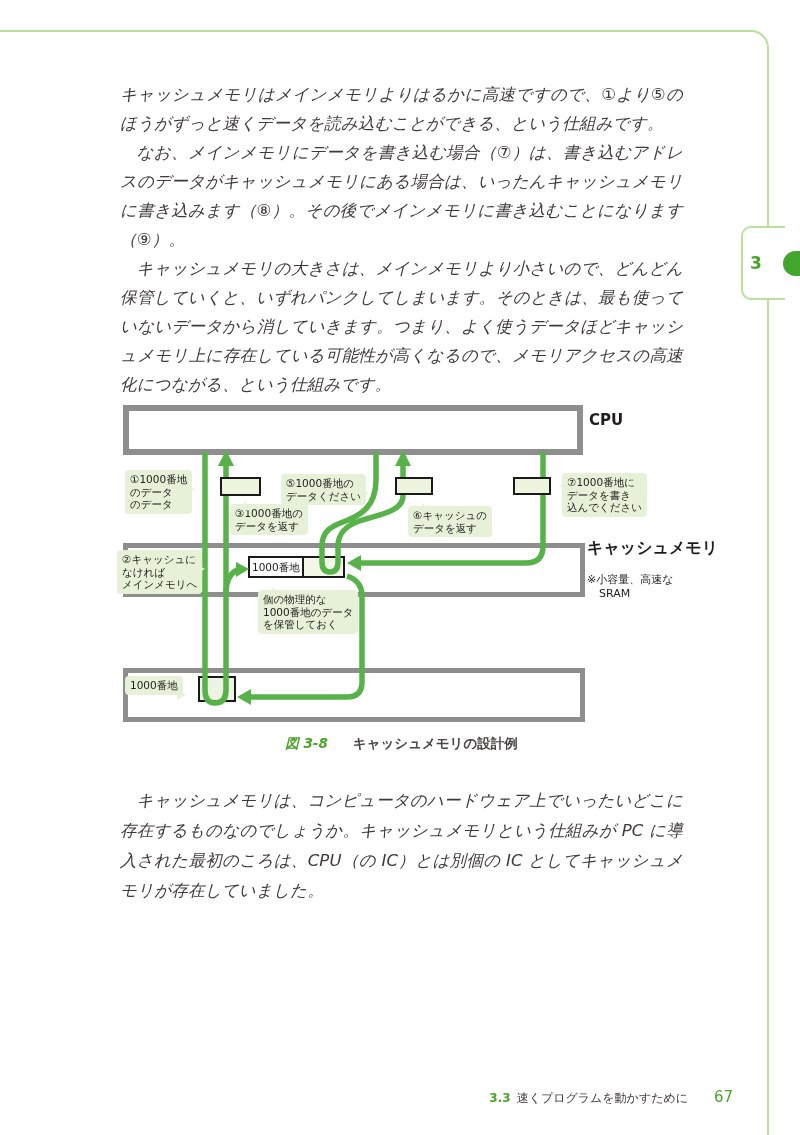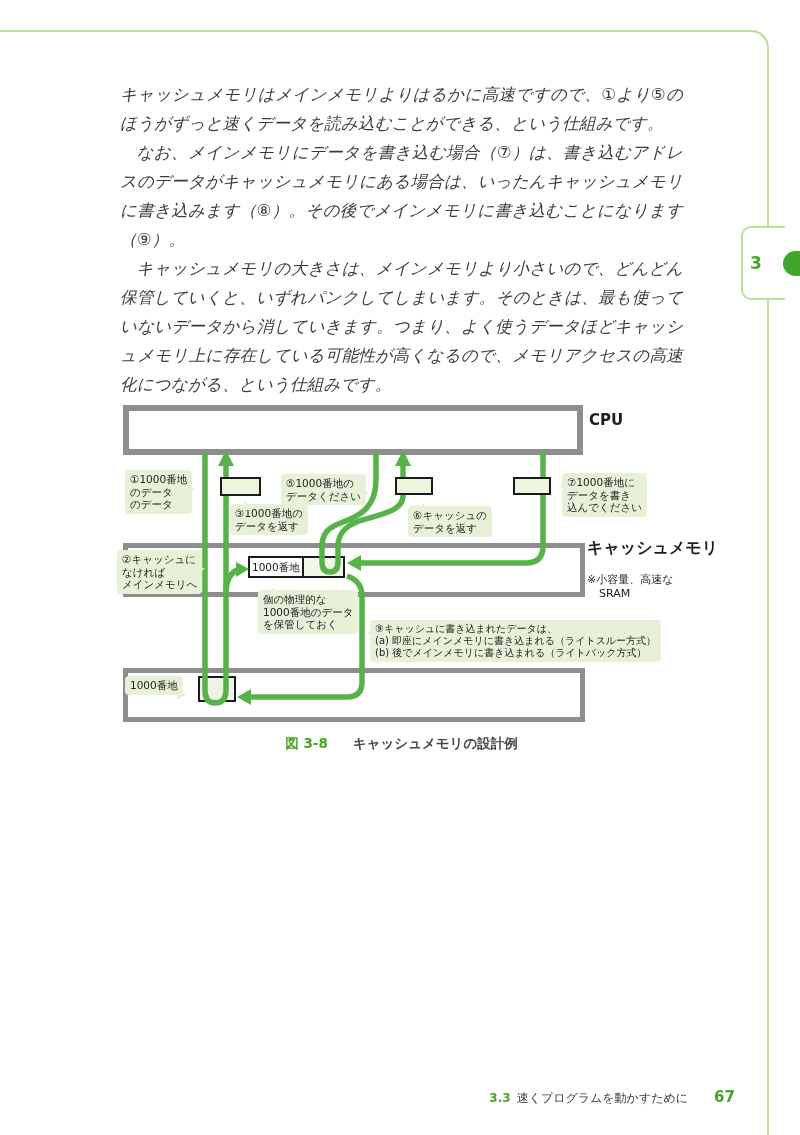--- a/index.html
+++ b/index.html
@@ -27,25 +27,25 @@
   
   .textblock{position:absolute;left:120px;width:563px;text-align:justify;
     font-size:16.5px;color:var(--ink);letter-spacing:0.2px;}
   #block1{top:80px;line-height:29px;}
   #block2{top:786px;line-height:30px;}
   .textblock p{margin:0;font-style:italic;}
   .textblock p.ind{text-indent:1em;}
   
   #caption{position:absolute;left:120px;top:735px;width:563px;text-align:center;
     font-size:13.5px;font-weight:600;color:#4a4644;}
-  #caption .fig{color:var(--green);font-weight:bold;margin-right:25px;}
+  #caption .fig{color:var(--green);font-weight:bold;margin-right:25px;font-style:italic;}
   
   #footer-line{position:absolute;top:1090px;left:0;width:688px;text-align:right;font-size:12px;color:var(--ink);}
   #footer-line .sec{color:var(--green);font-weight:600;margin-right:6px;}
-  #page-num{position:absolute;left:714px;top:1088px;font-size:15px;font-weight:bold;color:var(--green);}
+  #page-num{position:absolute;left:714px;top:1088px;font-size:15px;font-weight:normal;color:var(--green);}
   
   #diagram{position:absolute;left:115px;top:400px;width:582px;height:334px;font-size:11px;line-height:13px;}
   .band{position:absolute;background:#fff;border:5px solid var(--gray);box-sizing:border-box;}
   #cpu-box{left:8px;top:5px;width:460px;height:50px;border-width:6px;}
   #cache-box{left:8px;top:143px;width:462px;height:54px;}
   #main-box{left:8px;top:268px;width:462px;height:54px;}
   #diagram svg{position:absolute;left:0;top:0;z-index:3;}
   .minibox{position:absolute;background:var(--boxbg);border:2px solid #1a1a1a;box-sizing:border-box;z-index:4;}
   #cache-cell{position:absolute;left:133px;top:156px;width:97px;height:22px;border:2px solid #1a1a1a;
     box-sizing:border-box;display:flex;z-index:2;background:#f2f7e8;}
@@ -147,42 +147,38 @@
     </div>
     <div class="bubble pt-topleft" style="left:293px;top:106px">
       <span>⑥キャッシュの</span>
         <span>データを返す</span>
     </div>
     <div class="bubble pt-left" style="left:447px;top:73px">
       <span>⑦1000番地に</span>
         <span>データを書き</span>
         <span>込んでください</span>
     </div>
-    <div class="bubble pt-left" style="left:255px;top:220px;font-size:10px;line-height:12px">
-      <span>⑨キャッシュに書き込まれたデータは、</span>
-        <span>(a) 即座にメインメモリに書き込まれる（ライトスルー方式）</span>
-        <span>(b) 後でメインメモリに書き込まれる（ライトバック方式）</span>
-    </div>
     <div class="bubble pt-right" style="left:10px;top:276px">
       <span>1000番地</span>
     </div>
 
     <div class="side-label" id="cpu-label">CPU</div>
     <div class="side-label" style="left:472px;top:141px">
       <span class="big">キャッシュメモリ</span>
       <span class="small">※小容量、高速な</span>
       <span class="small indent">SRAM</span>
     </div>
   </div>
 
   <div id="caption">
     <span class="fig">図 3-8</span><span>キャッシュメモリの設計例</span>
   </div>
 
   <div class="textblock" id="block2">
+    <p class="ind">キャッシュメモリは、コンピュータのハードウェア上でいったいどこに存在するものなのでしょうか。キャッシュメモリという仕組みが PC に導入された最初のころは、CPU（の IC）とは別個の IC としてキャッシュメモリが存在していました。</p>
   </div>
 
   <div id="footer-line">
     <span class="sec">3.3</span><span>速くプログラムを動かすために</span>
   </div>
   <div id="page-num">67</div>
 
 </div>
 
 </body></html>

